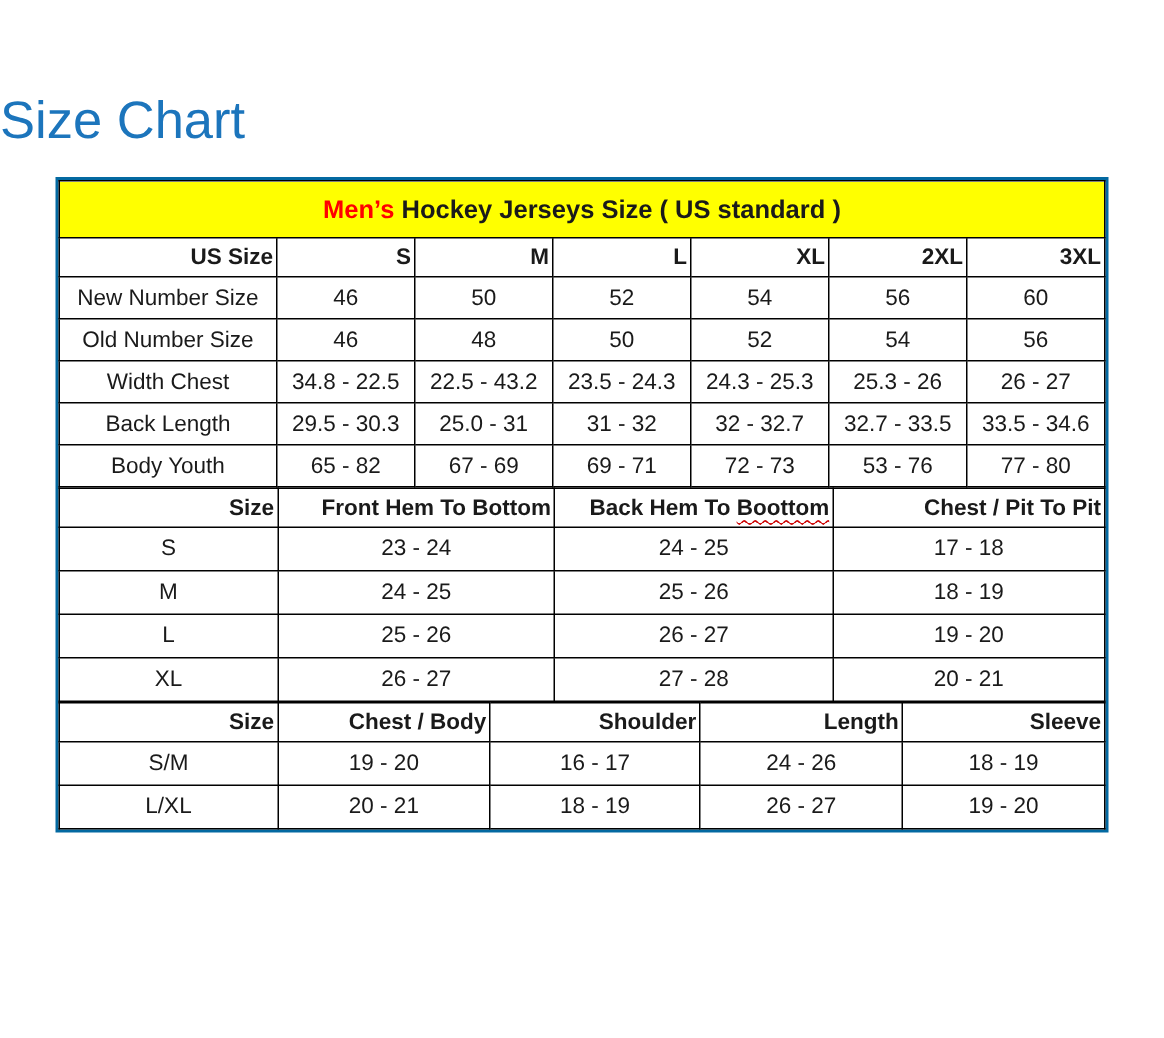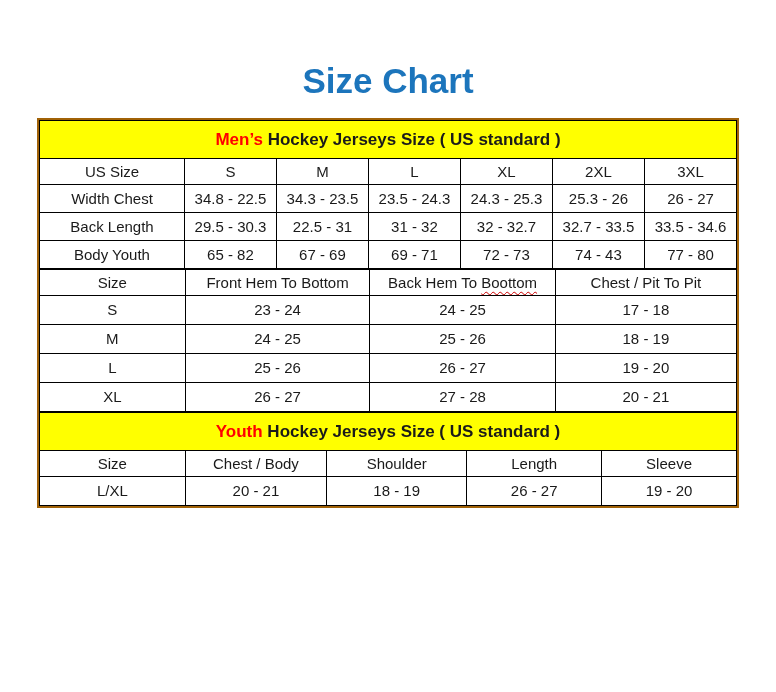--- a/index.html
+++ b/index.html
@@ -13,30 +13,30 @@
     color: #1a1a1a;
   }
   .page {
     box-sizing: border-box;
     width: 776px;
     height: 692px;
     padding-top: 60px;
   }
   .title {
     margin: 0;
-    text-align: center;
+    text-align: left;
     font-size: 35px;
     line-height: 42px;
-    font-weight: 700;
+    font-weight: 400;
     color: #1c75bc;
     letter-spacing: 0px;
   }
   .chart {
     margin: 16px 37px 0 37px;
-    border: 2px solid #a16207;
+    border: 2px solid #0369a1;
   }
   table {
     width: 100%;
     border-collapse: collapse;
     table-layout: fixed;
   }
   td, th {
     border: 1px solid #000000;
     text-align: center;
     vertical-align: middle;
@@ -48,21 +48,22 @@
   }
   tr.band td {
     background: #ffff00;
     height: 37px;
     font-weight: 700;
     font-size: 17px;
   }
   .accent { color: #ff0000; }
   tr.head th {
     height: 25px;
-    font-weight: 400;
+    font-weight: 700;
+    text-align: right;
   }
   tr.data td { height: 27px; font-weight: 400; }
   .sec-women tr.data td, .sec-youth tr.data td { height: 28px; }
   td.szlbl { font-weight: 700; }
   .misspelled {
     text-decoration-line: underline;
     text-decoration-style: wavy;
     text-decoration-color: #cc0000;
     text-decoration-thickness: 1px;
     text-underline-offset: 3px;
@@ -106,44 +107,62 @@
         <tr class="head">
           <th>US Size</th>
           <th>S</th>
           <th>M</th>
           <th>L</th>
           <th>XL</th>
           <th>2XL</th>
           <th>3XL</th>
         </tr>
         <tr class="data">
+          <td class="lbl">New Number Size</td>
+          <td>46</td>
+          <td>50</td>
+          <td>52</td>
+          <td>54</td>
+          <td>56</td>
+          <td>60</td>
+        </tr>
+        <tr class="data">
+          <td class="lbl">Old Number Size</td>
+          <td>46</td>
+          <td>48</td>
+          <td>50</td>
+          <td>52</td>
+          <td>54</td>
+          <td>56</td>
+        </tr>
+        <tr class="data">
           <td class="lbl">Width Chest</td>
           <td>34.8 - 22.5</td>
-          <td>34.3 - 23.5</td>
+          <td>22.5 - 43.2</td>
           <td>23.5 - 24.3</td>
           <td>24.3 - 25.3</td>
           <td>25.3 - 26</td>
           <td>26 - 27</td>
         </tr>
         <tr class="data">
           <td class="lbl">Back Length</td>
           <td>29.5 - 30.3</td>
-          <td>22.5 - 31</td>
+          <td>25.0 - 31</td>
           <td>31 - 32</td>
           <td>32 - 32.7</td>
           <td>32.7 - 33.5</td>
           <td>33.5 - 34.6</td>
         </tr>
         <tr class="data">
           <td class="lbl">Body Youth</td>
           <td>65 - 82</td>
           <td>67 - 69</td>
           <td>69 - 71</td>
           <td>72 - 73</td>
-          <td>74 - 43</td>
+          <td>53 - 76</td>
           <td>77 - 80</td>
         </tr>
       </tbody>
     </table>
 
     <table class="sec-women">
       <colgroup>
         <col class="c0">
           <col class="c1">
           <col class="c2">
@@ -185,31 +204,35 @@
 
     <table class="sec-youth">
       <colgroup>
         <col class="c0">
           <col class="c1">
           <col class="c2">
           <col class="c3">
           <col class="c4">
       </colgroup>
       <tbody>
-        <tr class="band">
-          <td colspan="5"><span class="accent">Youth</span> <span>Hockey Jerseys Size ( US standard )</span></td>
-        </tr>
         <tr class="head">
           <th>Size</th>
           <th>Chest / Body</th>
           <th>Shoulder</th>
           <th>Length</th>
           <th>Sleeve</th>
         </tr>
         <tr class="data">
+          <td class="szlbl">S/M</td>
+          <td>19 - 20</td>
+          <td>16 - 17</td>
+          <td>24 - 26</td>
+          <td>18 - 19</td>
+        </tr>
+        <tr class="data">
           <td class="szlbl">L/XL</td>
           <td>20 - 21</td>
           <td>18 - 19</td>
           <td>26 - 27</td>
           <td>19 - 20</td>
         </tr>
       </tbody>
     </table>
 
   </div>

